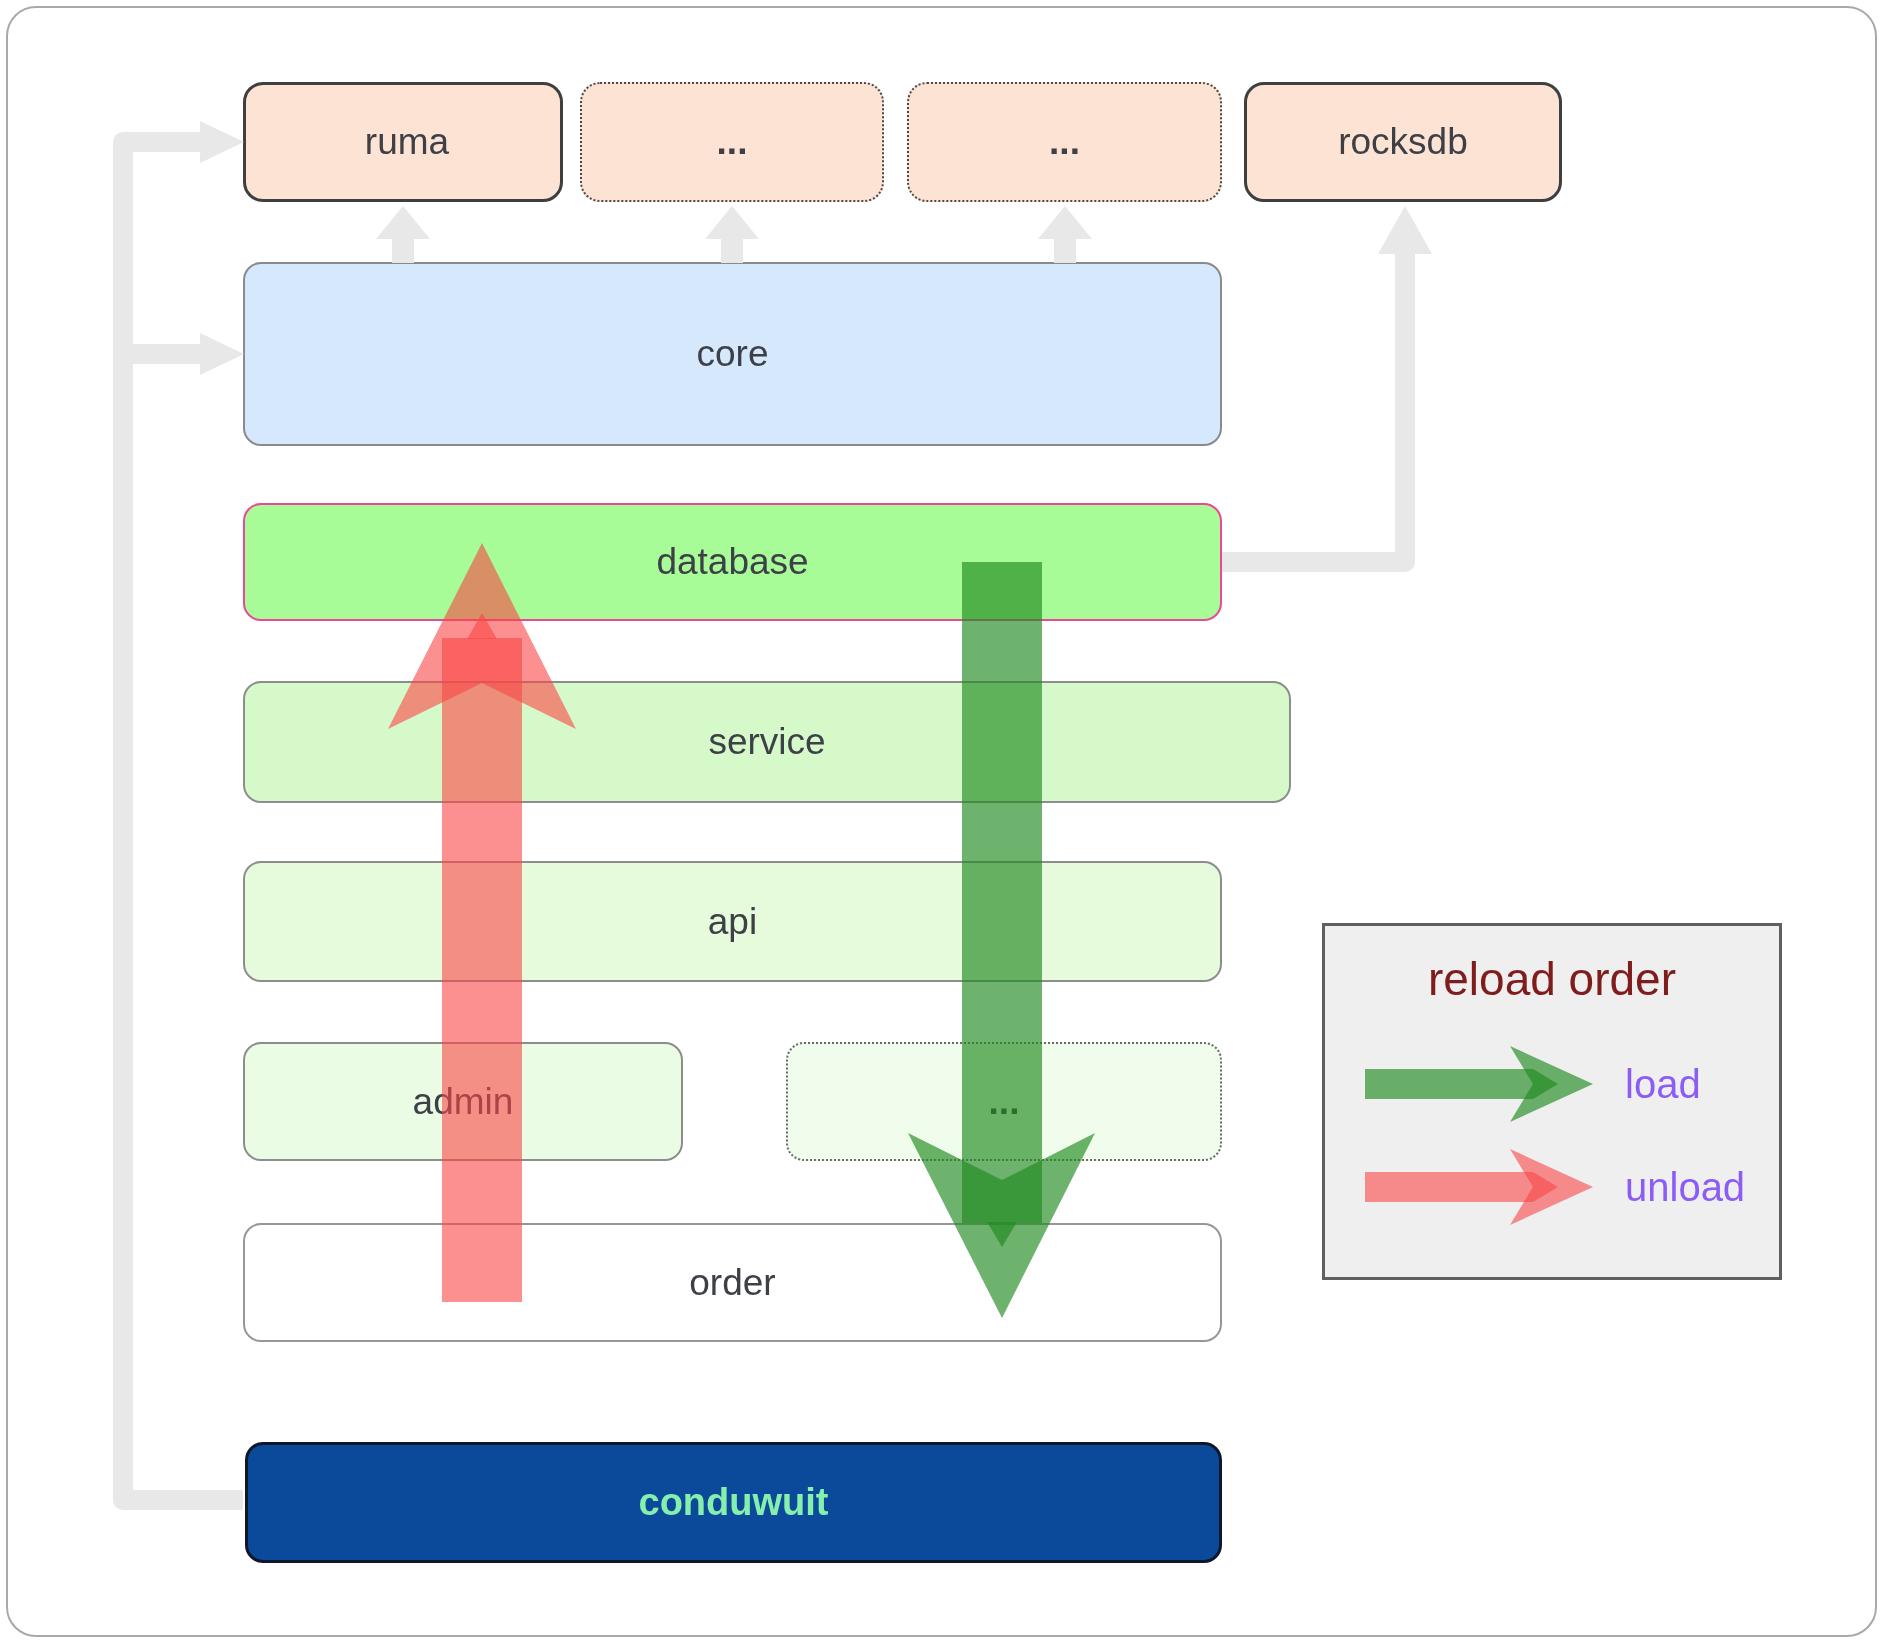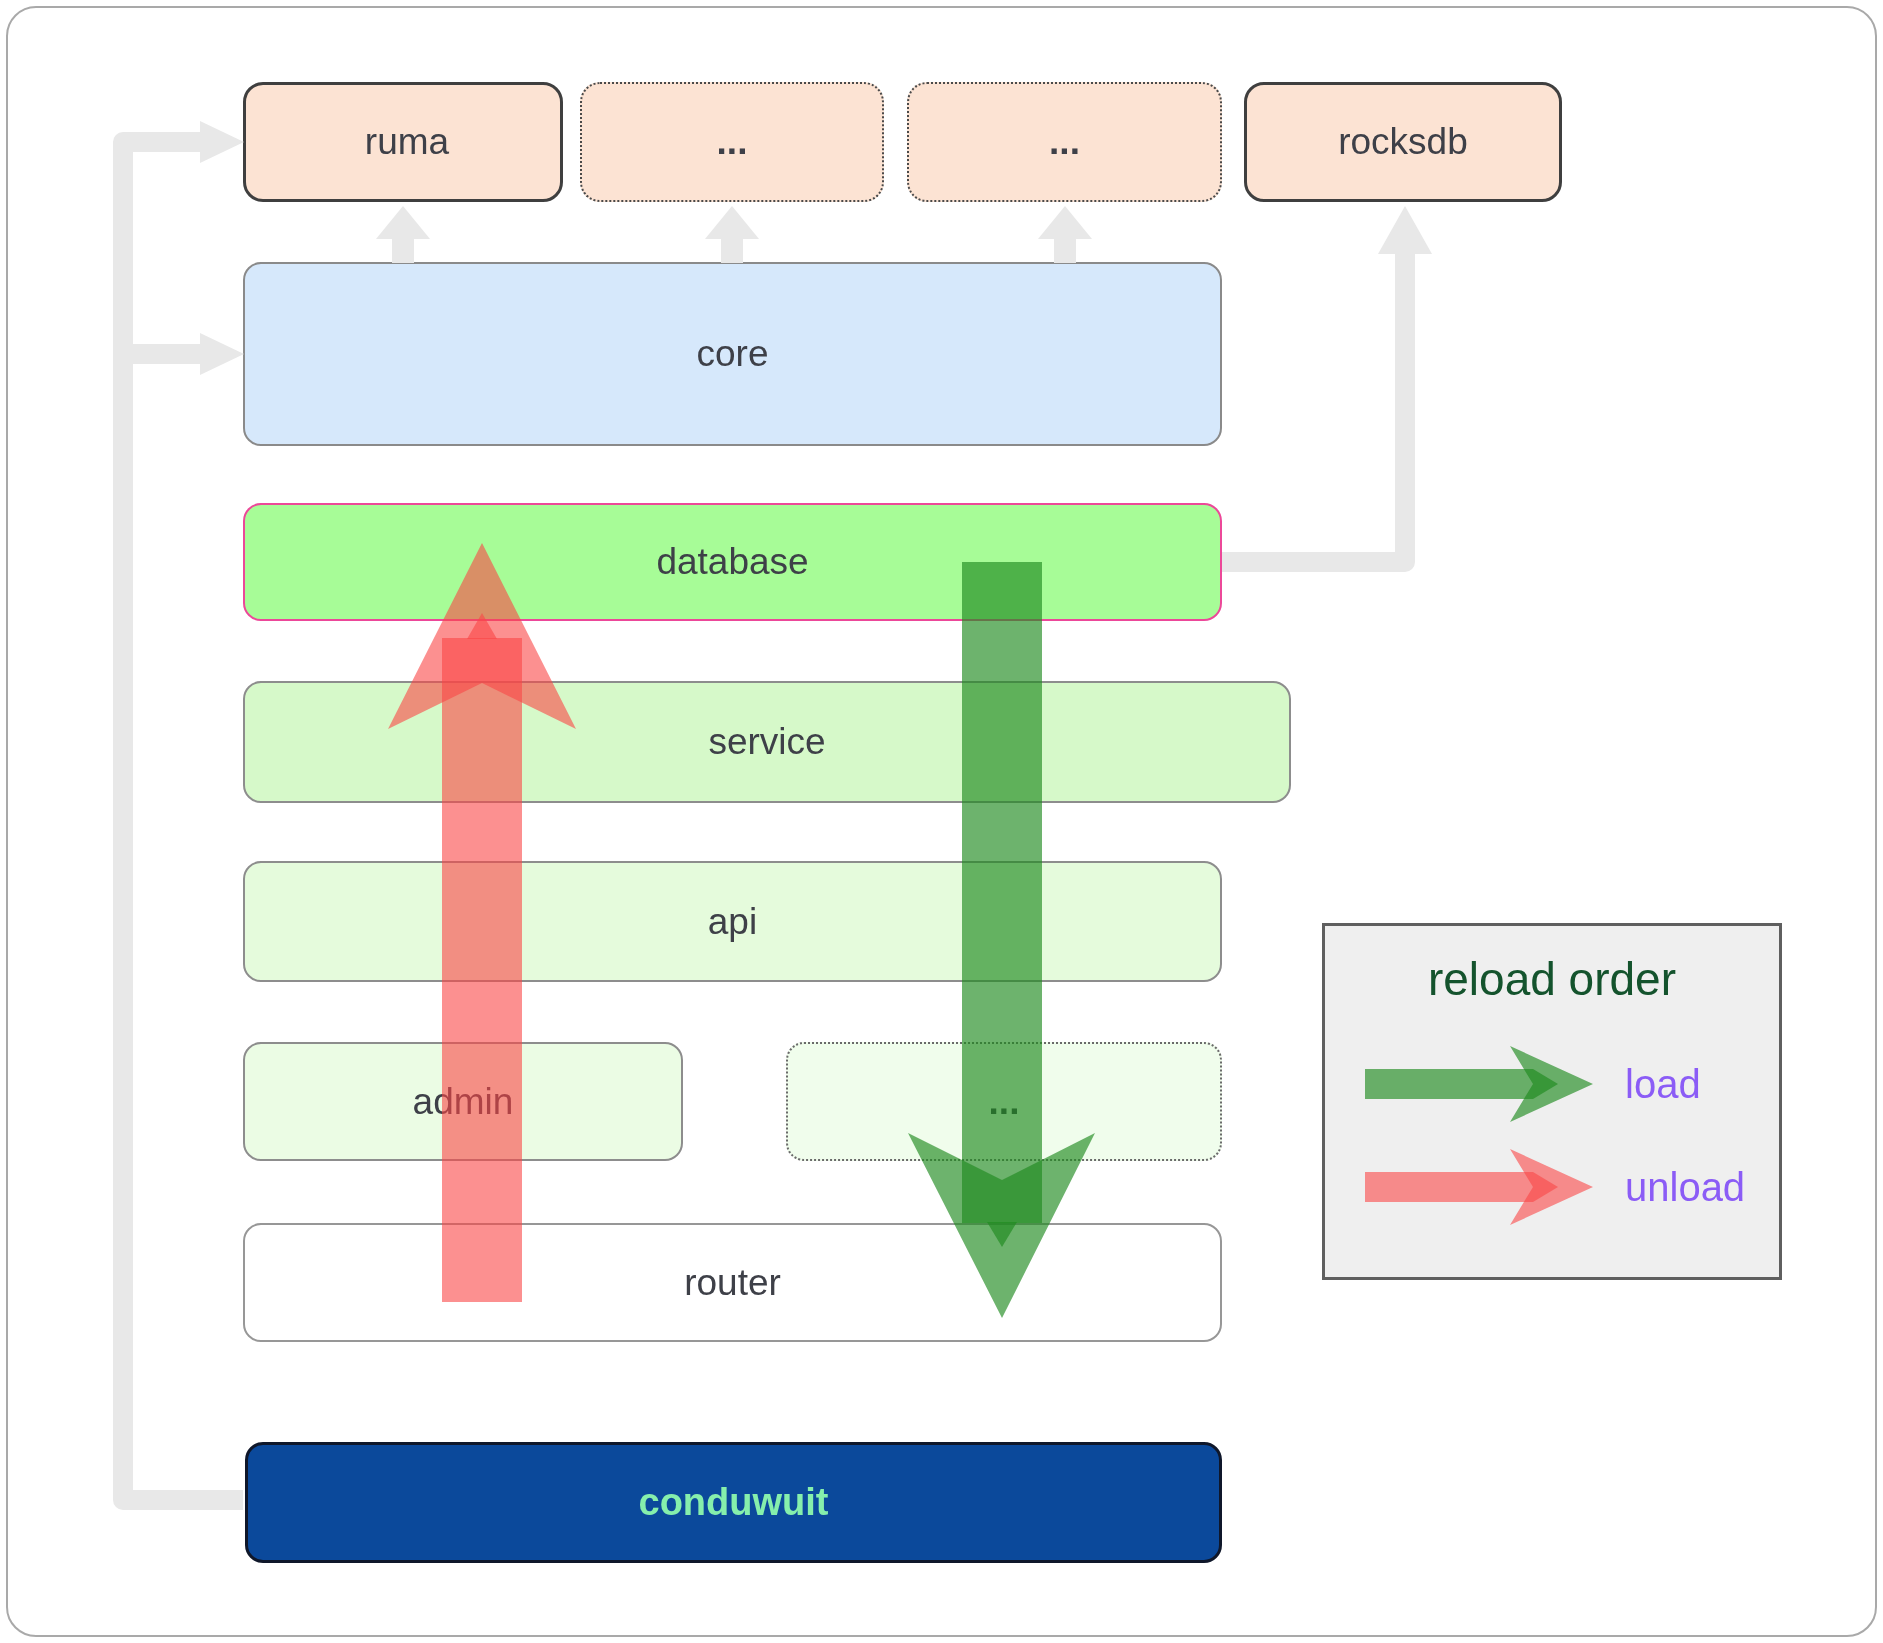--- a/index.html
+++ b/index.html
@@ -16,21 +16,21 @@
   .green-bright{background:#a7fc97;border:2px solid #ec4899;}
   .green-1{background:#d6f9c9;border:2px solid #8d8d8d;}
   .green-2{background:#e5fbdc;border:2px solid #8d8d8d;}
   .green-3{background:#ebfce4;border:2px solid #8d8d8d;}
   .green-4{background:#f0fdec;border:2px dotted #6a6a6a;font-weight:bold;}
   .white-box{background:#ffffff;border:2px solid #979797;}
   .blue-dark{background:#0b499b;border:3px solid #0f172a;color:#86efac;font-weight:bold;font-size:38px;}
   .overlay{position:absolute;left:0;top:0;pointer-events:none;}
   .legend{position:absolute;left:1322px;top:923px;width:460px;height:357px;box-sizing:border-box;
           background:#efefef;border:3px solid #5f5f5f;}
-  .legend-title{text-align:center;margin-top:26px;font-size:46px;color:#14532d;}
+  .legend-title{text-align:center;margin-top:26px;font-size:46px;color:#7f1d1d;}
   .legend-label{position:absolute;left:300px;font-size:40px;color:#8b5cf6;height:52px;line-height:52px;}
   .legend-svg{position:absolute;left:30px;}
 </style>
 </head>
 <body>
 
 <div class="canvas">
   <div class="frame"></div>
 
   <div class="box peach solid-dark" style="left:243px;top:82px;width:320px;height:120px;padding-left:8px;">
@@ -58,21 +58,21 @@
   <div class="box green-2" style="left:243px;top:861px;width:979px;height:121px;">
     <span class="lbl">api</span>
   </div>
   <div class="box green-3" style="left:243px;top:1042px;width:440px;height:119px;">
     <span class="lbl">admin</span>
   </div>
   <div class="box green-4" style="left:786px;top:1042px;width:436px;height:119px;">
     <span class="lbl">...</span>
   </div>
   <div class="box white-box" style="left:243px;top:1223px;width:979px;height:119px;">
-    <span class="lbl">router</span>
+    <span class="lbl">order</span>
   </div>
   <div class="box blue-dark" style="left:245px;top:1442px;width:977px;height:121px;">
     <span class="lbl">conduwuit</span>
   </div>
 
   <svg class="overlay" width="1883" height="1643" viewBox="0 0 1883 1643">
 
     <path d="M243 1500 H123 V142 H200" fill="none" stroke="#e8e8e8" stroke-width="20" stroke-linejoin="round"></path>
     <polygon points="200,121 200,163 244,142" fill="#e8e8e8"></polygon>
     <path d="M123 354 H200" fill="none" stroke="#e8e8e8" stroke-width="20"></path>

